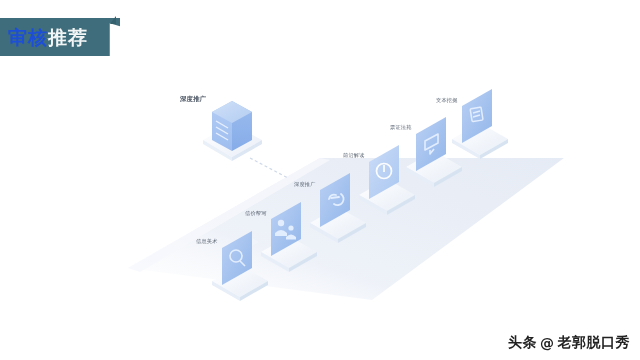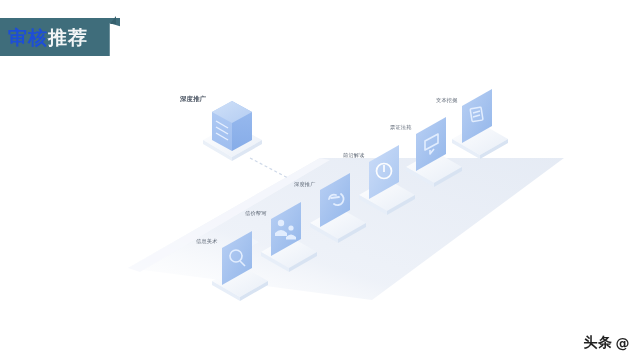--- a/index.html
+++ b/index.html
@@ -282,15 +282,16 @@
   <div id="title-ribbon"></div>
   <div id="ribbon-notch"></div>
   <div id="title-ribbon-inner">
     <span class="title-red">审核</span>
     <span class="title-white">推荐</span>
   </div>
 
   <div id="watermark">
     <span id="watermark-brand">头条</span>
     <span>@</span>
+    <span id="watermark-handle">老郭脱口秀</span>
   </div>
 
 </div>
 
 </body></html>

